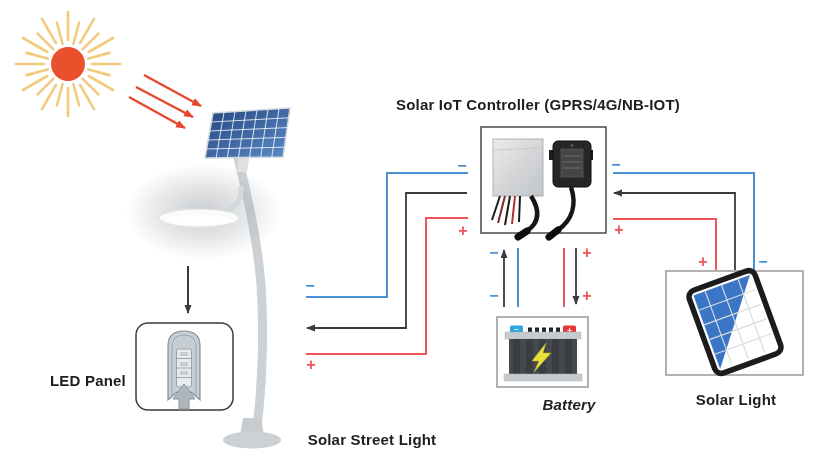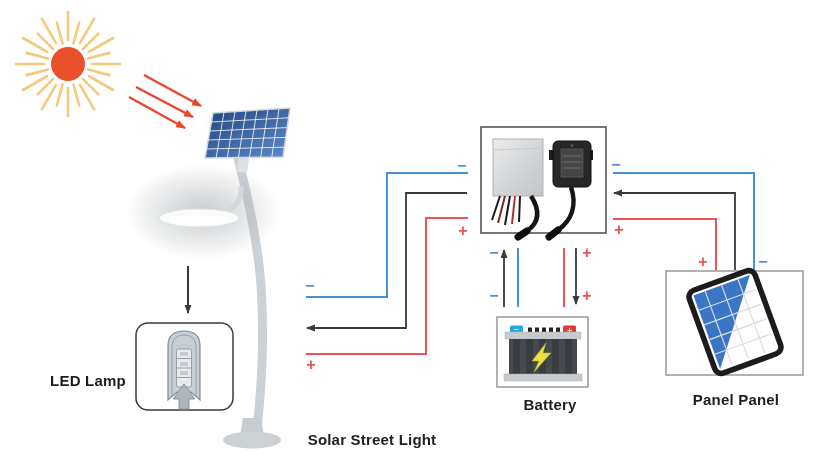--- a/index.html
+++ b/index.html
@@ -192,24 +192,25 @@
           <line x1="17.5" y1="-39" x2="17.5" y2="39"></line>
           <line x1="-30" y1="-23.4" x2="30" y2="-23.4"></line>
           <line x1="-30" y1="-7.8" x2="30" y2="-7.8"></line>
           <line x1="-30" y1="7.8" x2="30" y2="7.8"></line>
           <line x1="-30" y1="23.4" x2="30" y2="23.4"></line>
         </g>
       </g>
     </g>
   </svg>
 
-  <div class="label" style="left:88px; top:380px;">LED Lamp</div>
+  <div class="label" style="left:538px; top:104px;">Solar IoT Controller (GPRS/4G/NB-IOT)</div>
+  <div class="label" style="left:88px; top:380px;">LED Panel</div>
   <div class="label" style="left:372px; top:439px;text-align:center;">Solar Street Light</div>
-  <div class="label" style="left:550px; top:404px;">Battery</div>
-  <div class="label" style="left:736px; top:399px;">Panel Panel</div>
+  <div class="label" style="left:569px; top:404px;font-style:italic;">Battery</div>
+  <div class="label" style="left:736px; top:399px;">Solar Light</div>
 
   <div id="markers">
       <span class="marker blue" style="left: 462px; top: 166px;">−</span>
       <span class="marker red" style="left: 463px; top: 231px;">+</span>
       <span class="marker blue" style="left: 310px; top: 286px;">−</span>
       <span class="marker red" style="left: 311px; top: 365px;">+</span>
       <span class="marker blue" style="left: 616px; top: 165px;">−</span>
       <span class="marker red" style="left: 619px; top: 230px;">+</span>
       <span class="marker red" style="left: 703px; top: 262px;">+</span>
       <span class="marker blue" style="left: 763px; top: 262px;">−</span>

